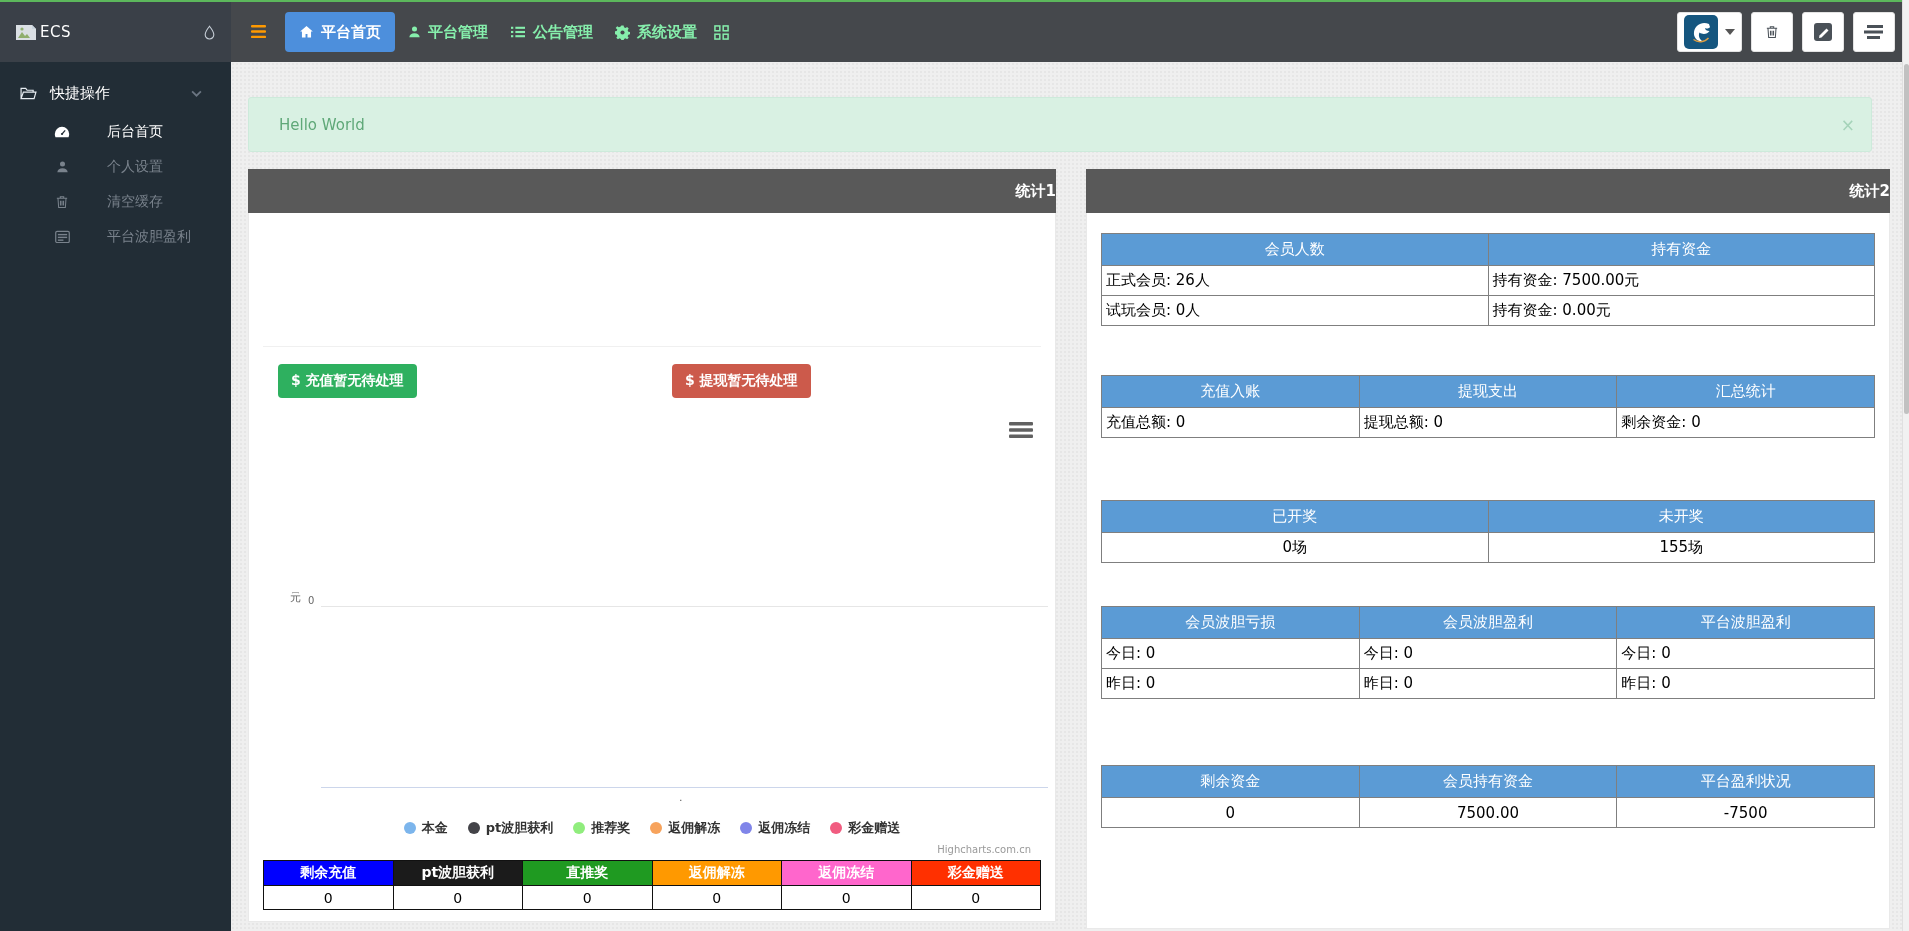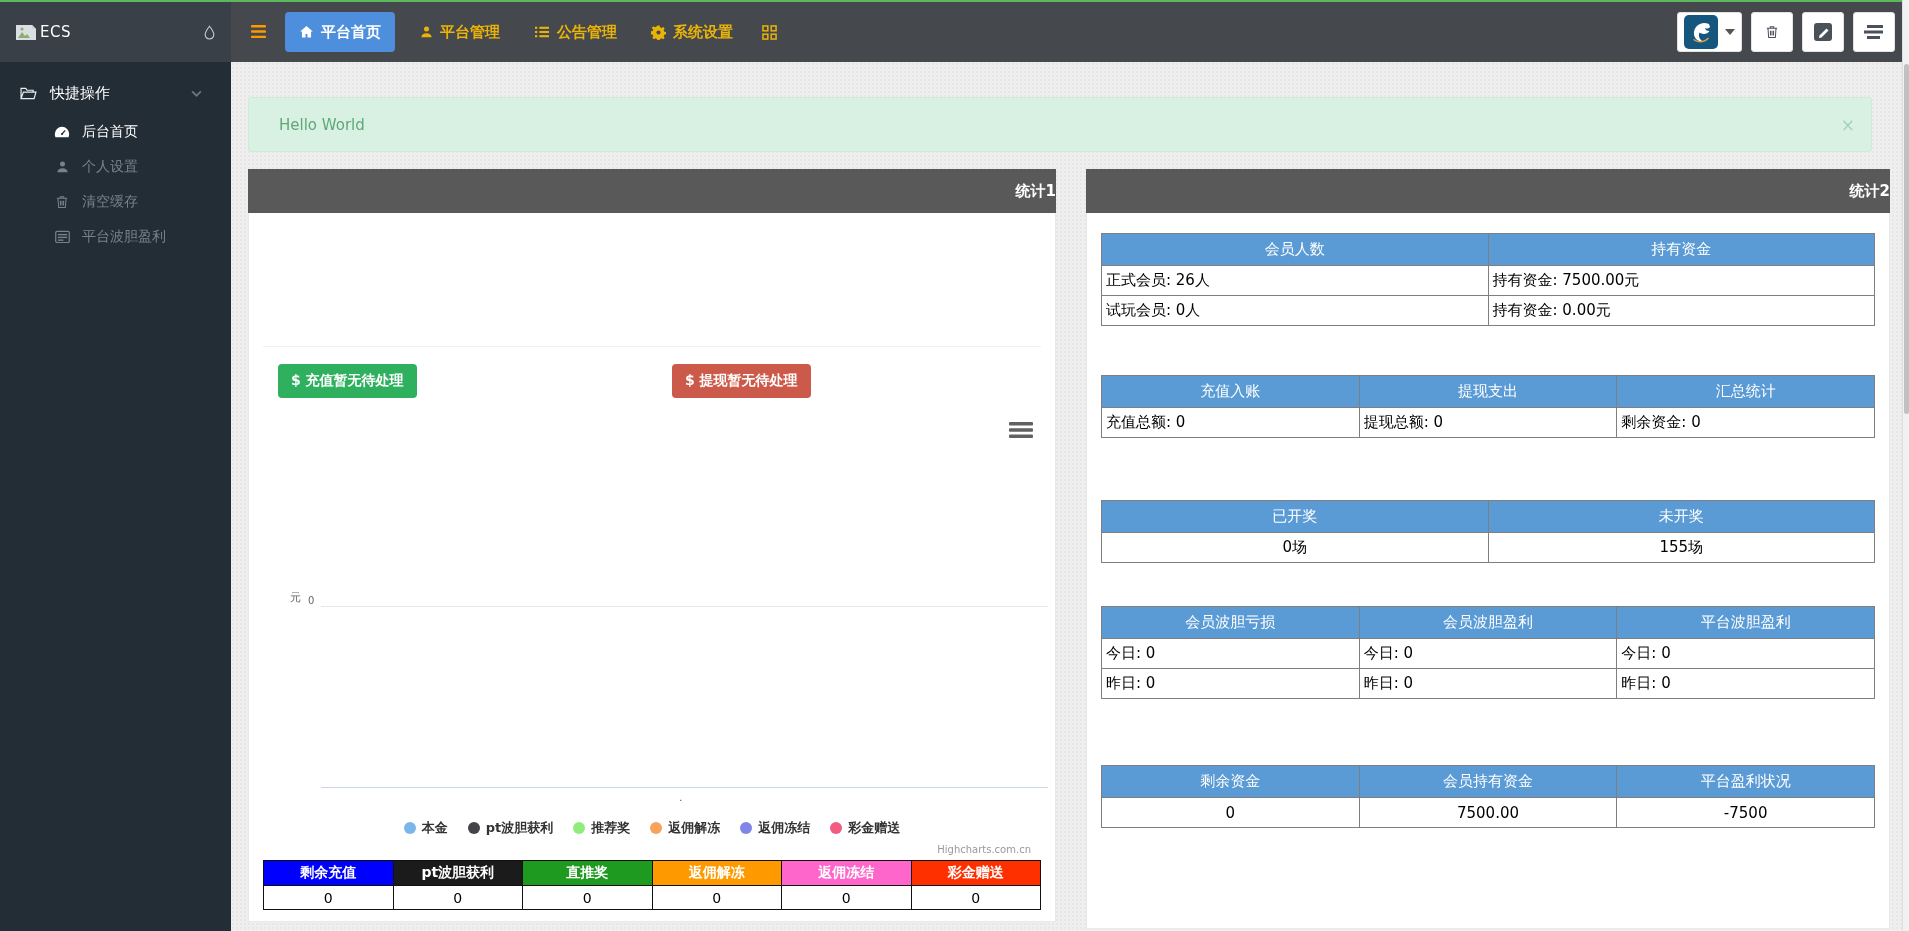--- a/index.html
+++ b/index.html
@@ -9,36 +9,36 @@
   
   .progress-line { position:absolute; top:0; left:0; right:0; height:2px; background:#5cb85c; z-index:50; }
 
   
   .topbar { position:absolute; top:2px; left:0; right:0; height:60px; background:#45484c; z-index:10; }
   .logo { position:absolute; left:0; top:0; width:231px; height:60px; background:#3a4048;
     display:flex; align-items:center; padding:12px 16px; color:#fff; }
   .logo .brand-text { font-size:15px; margin-left:4px; letter-spacing:.5px; }
   .logo .ic.drop { margin-left:auto; color:#c7cfd8; }
   .menu-toggle { position:absolute; left:250px; top:22px; color:#ff9900; cursor:pointer; }
-  .topnav { position:absolute; left:285px; top:10px; height:40px; display:flex; align-items:center; gap:16px; }
+  .topnav { position:absolute; left:285px; top:10px; height:40px; display:flex; align-items:center; gap:4px; }
   .nav-item { display:flex; align-items:center; gap:7px; height:40px; padding:0 9px;
-    color:#eab308; font-size:15px; font-weight:bold; border-radius:4px; text-decoration:none; cursor:pointer; }
+    color:#86efac; font-size:15px; font-weight:bold; border-radius:4px; text-decoration:none; cursor:pointer; }
   .nav-item.active { background:#4d8fdc; color:#fff; padding:0 14px; }
   .nav-item.icon-only { padding:0 4px; }
   .top-actions { position:absolute; right:14px; top:10px; display:flex; gap:9px; }
   .tbtn { height:40px; min-width:42px; background:#fff; border:1px solid #e3e3e3; border-radius:3px;
     display:flex; align-items:center; justify-content:center; gap:7px; color:#4a5158; cursor:pointer; padding:0 6px; }
 
   
   .sidebar { position:absolute; left:0; top:62px; bottom:0; width:231px; background:#222d36; z-index:5; }
   .side-head { height:52px; display:flex; align-items:center; padding:10px 16px 0 20px; color:#fff; font-size:15px; cursor:pointer; }
   .side-head .ic { margin-right:13px; color:#e8edf2; }
   .side-head .chev { margin-left:auto; color:#6b7582; }
   .side-items { list-style:none; }
-  .side-item { height:35px; display:flex; align-items:center; padding-left:52px; color:#79828c; font-size:14px; cursor:pointer; }
+  .side-item { height:35px; display:flex; align-items:center; padding-left:52px; color:#79828c; font-size:14px; cursor:pointer;gap:25px; }
   .side-item .ic { width:20px; margin-right:10px; display:flex; justify-content:center; }
   .side-item.active { color:#fff; }
 
   
   .main { position:absolute; left:231px; top:62px; right:7px; bottom:0; overflow:hidden;
     background:#efefef;
     background-image:radial-gradient(#e6e6e6 1px, transparent 1px); background-size:4px 4px;
     padding:35px 12px 0 17px; }
 
   .alert { position:relative; height:55px; margin-right:18px; margin-bottom:17px;

